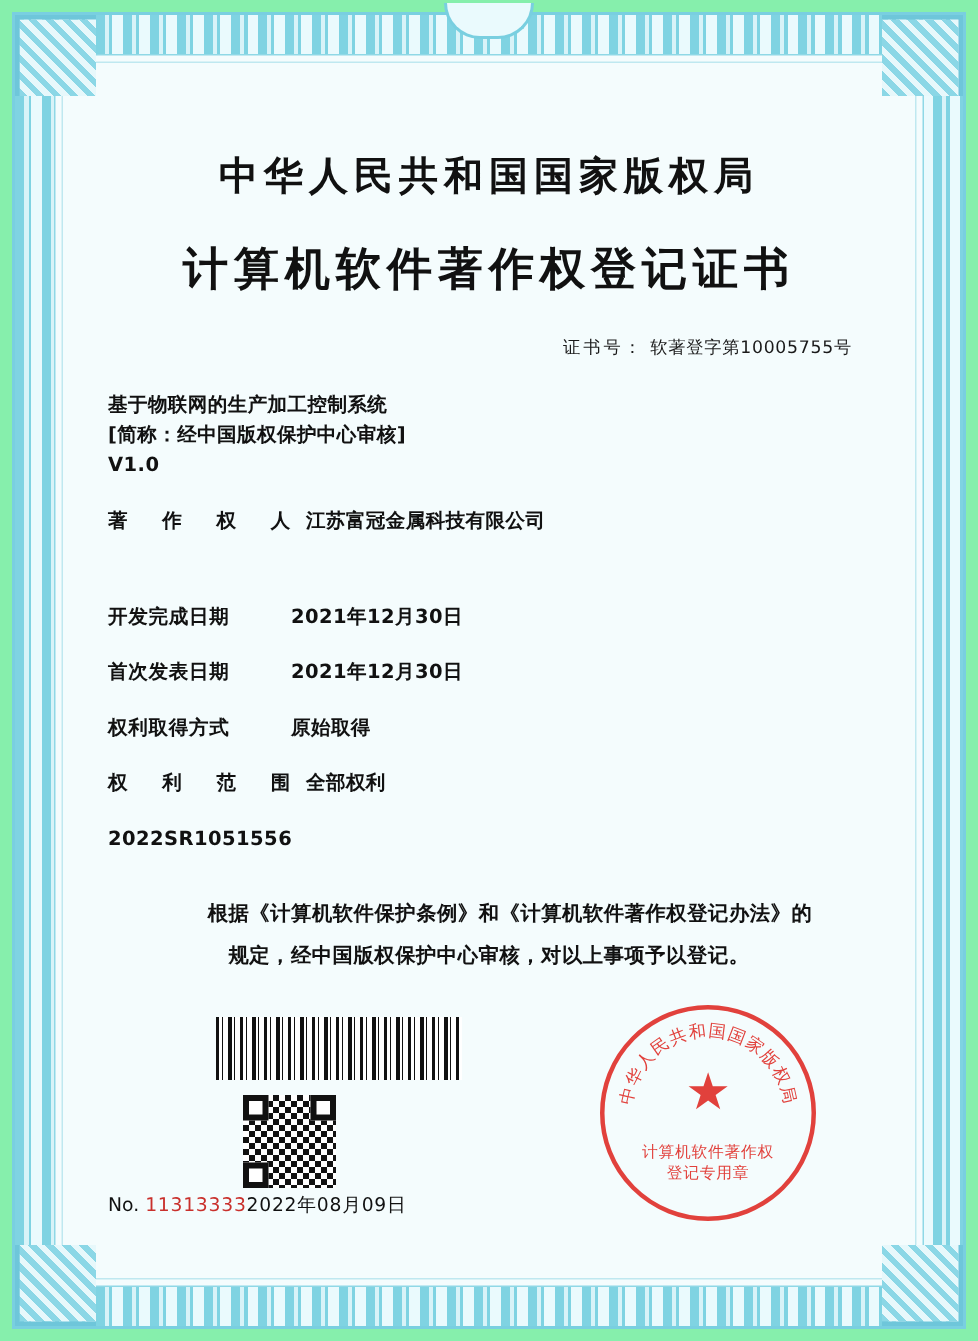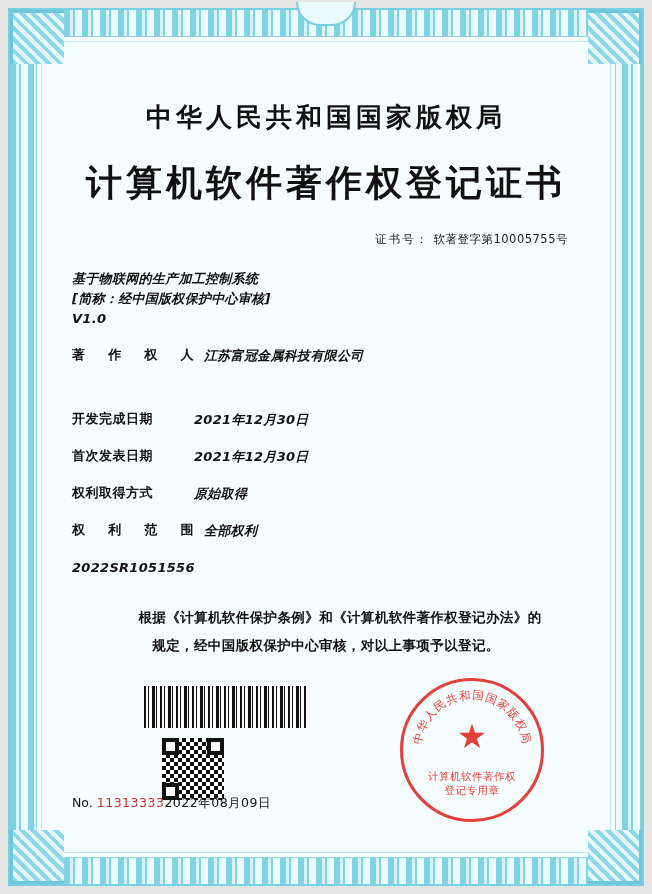--- a/index.html
+++ b/index.html
@@ -12,21 +12,21 @@
     background: #ffffff;
     font-family: "DejaVu Sans", sans-serif;
     overflow: hidden;
   }
 
   
   .cert {
     position: relative;
     width: 652px;
     height: 894px;
-    background: #e5e5e5;
+    background: #86efac;
     box-sizing: border-box;
     overflow: hidden;
   }
 
   
   .border-outer {
     position: absolute;
     left: 8px; top: 8px;
     width: 636px; height: 878px;
     box-sizing: border-box;
@@ -98,21 +98,21 @@
     font-family: "DejaVu Serif", serif;
     font-weight: bold;
     color: #111111;
     letter-spacing: 4px;
   }
   .title-main {
     font-size: 26px;
     margin-top: 54px;
   }
   .title-sub {
-    font-size: 36px;
+    font-size: 30px;
     margin-top: 24px;
   }
 
   .cert-no {
     margin-top: 24px;
     text-align: right;
     font-size: 11.5px;
     color: #1a1a1a;
     letter-spacing: 0.5px;
     padding-right: 12px;
@@ -138,21 +138,20 @@
   .frow .k.spaced {
     text-align: justify;
     text-align-last: justify;
     padding-right: 10px;
   }
   .frow .v {
     flex: 1;
     font-weight: bold;
     line-height: 1.55;
     letter-spacing: 0.3px;
-    font-style: italic;
   }
   .frow .v .ln { display: block; }
 
   .gap-1 { height: 26px; }
 
   .body-text {
     margin-top: 26px;
     font-size: 13.5px;
     color: #111;
     font-weight: bold;

